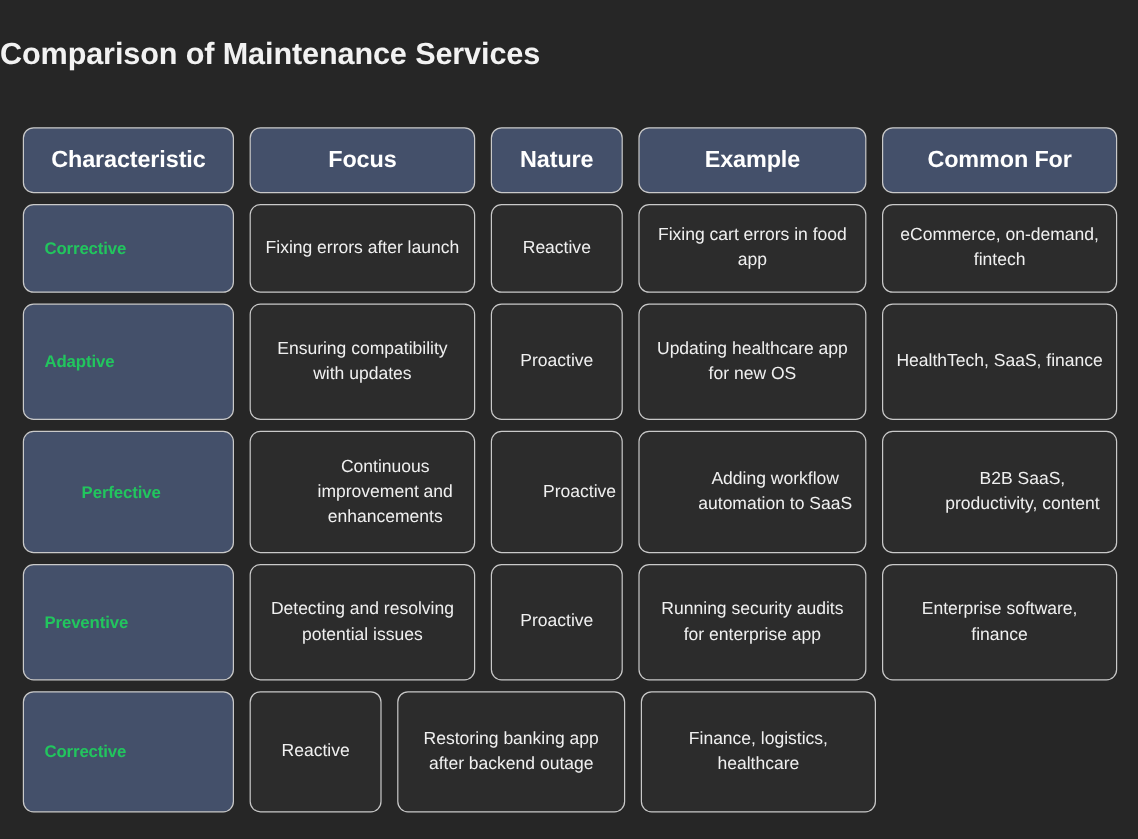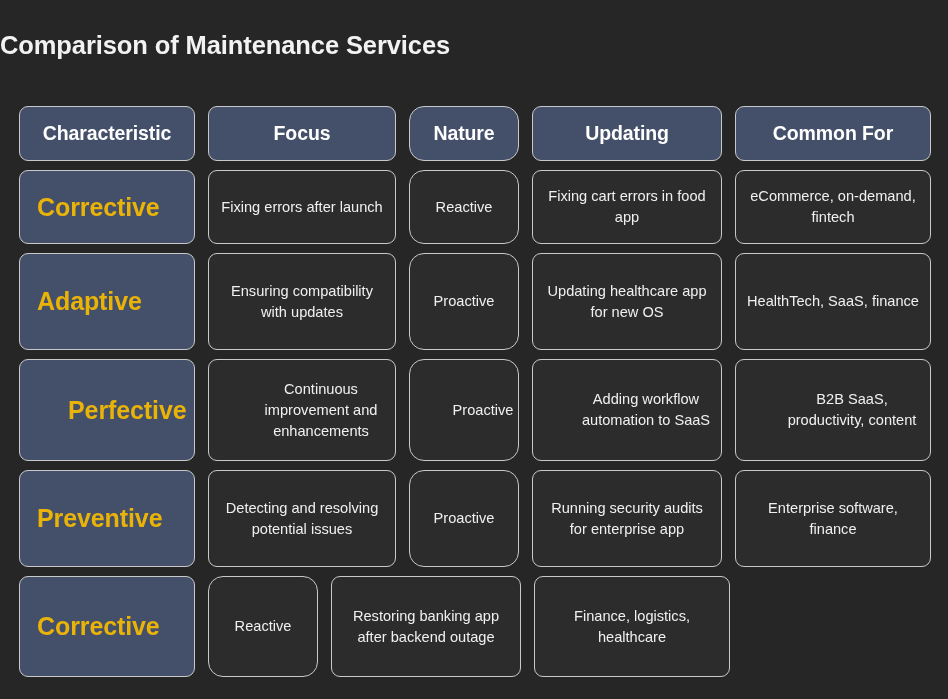--- a/index.html
+++ b/index.html
@@ -57,37 +57,37 @@
     justify-content: center;
     text-align: center;
     padding: 6px 10px;
     font-size: 14.6px;
     line-height: 21px;
     font-weight: normal;
   }
   
   .c1 { width: 176px; flex: 0 0 176px; }
   .c2 { width: 188px; flex: 0 0 188px; }
-  .c3 { width: 110px; flex: 0 0 110px; border-radius: 15px; }
+  .c3 { width: 110px; flex: 0 0 110px; }
   .c4 { width: 190px; flex: 0 0 190px; }
   .c5 { width: 196px; flex: 0 0 196px; }
 
   .header-row .cell {
     background: #44506A;
     height: 55px;
     font-size: 19.5px;
     font-weight: bold;
     color: #FFFFFF;
     letter-spacing: -0.1px;
   }
   .rowlabel {
     background: #44506A !important;
-    font-size: 25px;
+    font-size: 14px;
     font-weight: bold;
-    color: #eab308;
+    color: #22c55e;
     justify-content: flex-start;
     padding-left: 17px;
     text-align: right;
     letter-spacing: -0.1px;
   }
   .r1 .cell { height: 74px; }
   .r2 .cell { height: 97px; }
   .r3 .cell { height: 102px; padding-left: 48px; }
   .r4 .cell { height: 97px; }
   .r5 .cell { height: 101px; }
@@ -98,21 +98,21 @@
 <div id="page">
 
   <div id="title">Comparison of Maintenance Services</div>
 
   <div id="table">
 
     <div class="row header-row">
       <div class="cell c1">Characteristic</div>
       <div class="cell c2">Focus</div>
       <div class="cell c3">Nature</div>
-      <div class="cell c4">Updating</div>
+      <div class="cell c4">Example</div>
       <div class="cell c5">Common For</div>
     </div>
 
     <div class="row r1">
       <div class="cell c1 rowlabel">Corrective</div>
       <div class="cell c2">Fixing errors after launch</div>
       <div class="cell c3">Reactive</div>
       <div class="cell c4">Fixing cart errors in food app</div>
       <div class="cell c5">eCommerce, on-demand, fintech</div>
     </div>

